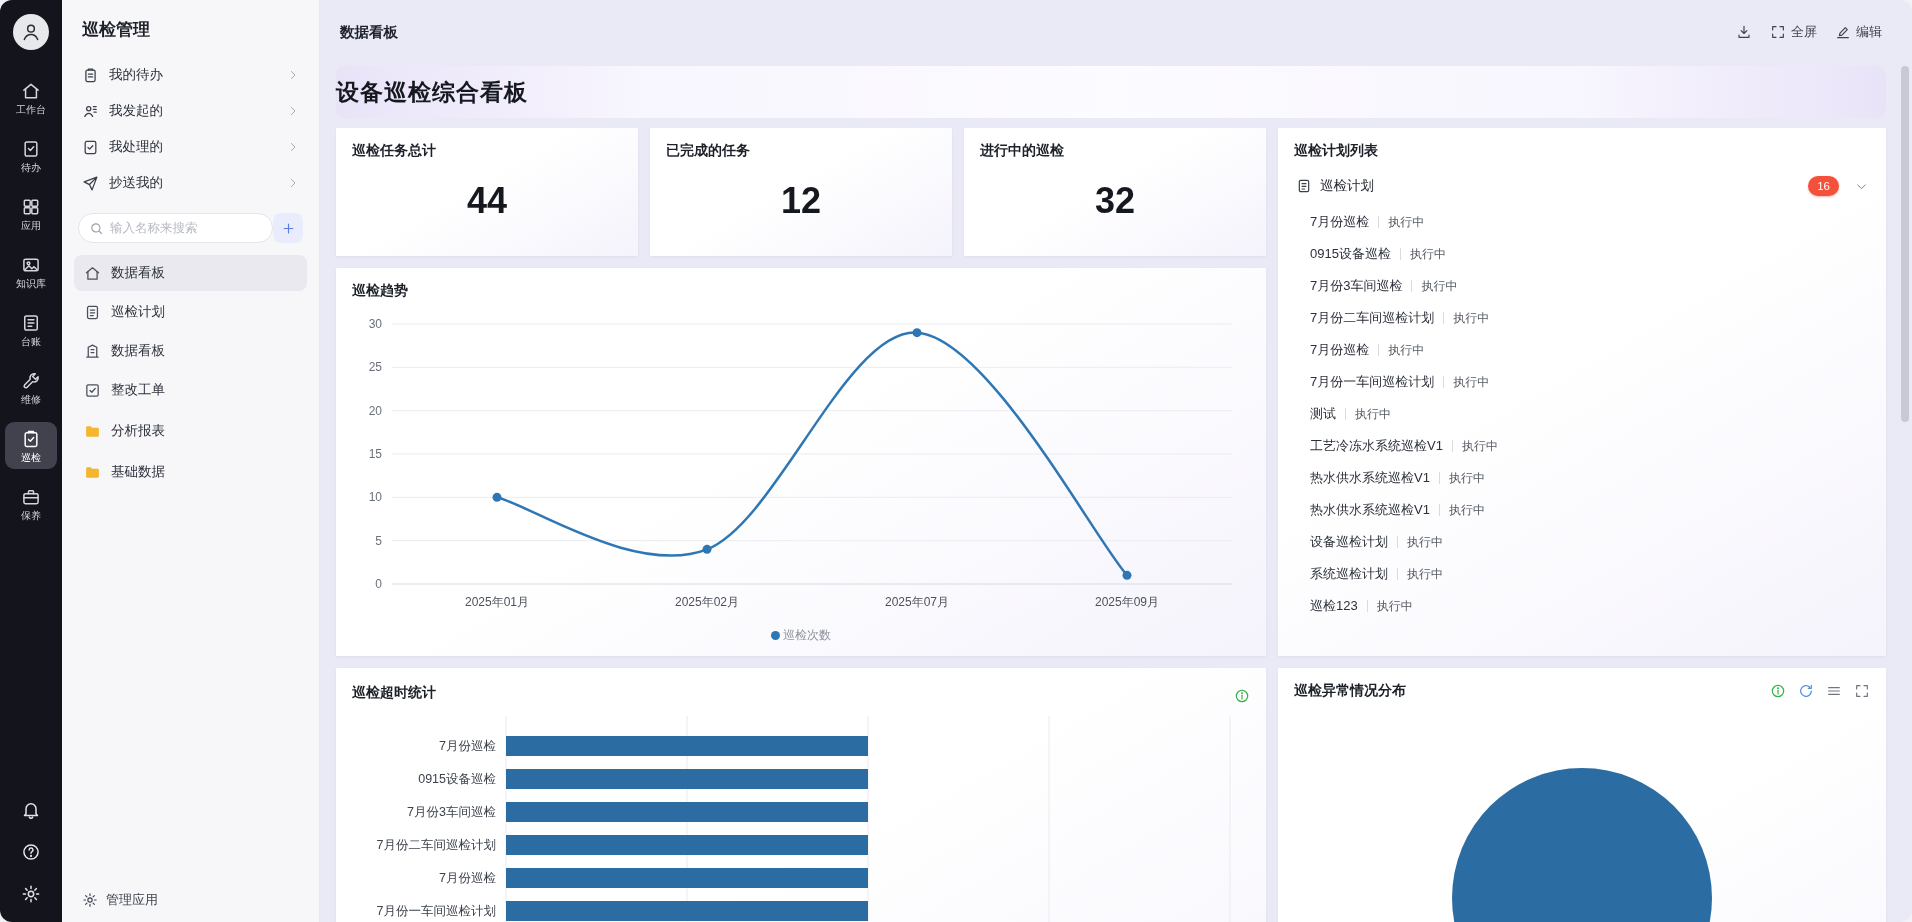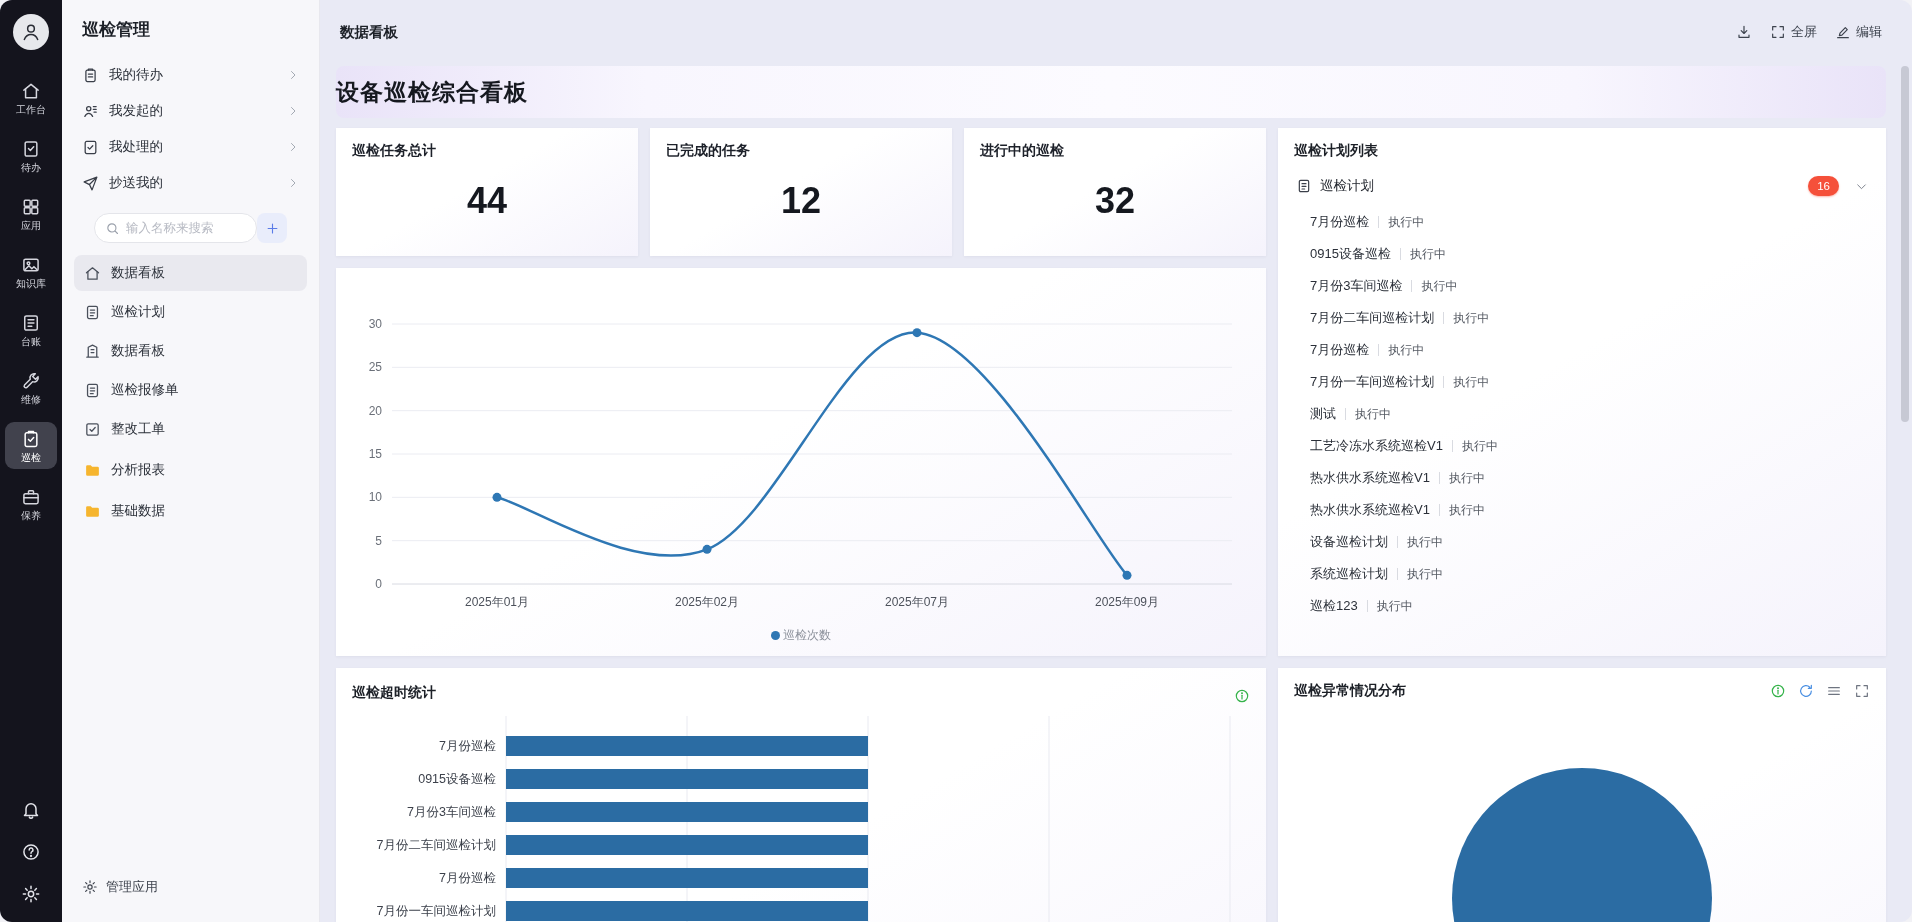--- a/index.html
+++ b/index.html
@@ -16,27 +16,27 @@
   .rail-items{display:flex;flex-direction:column;align-items:center}
   .rail-item{width:52px;padding:7px 0 6px;border-radius:9px;display:flex;flex-direction:column;
     align-items:center;gap:4px;margin-bottom:11px;cursor:pointer;color:#d5d6de}
   .rail-item.active{background:#41424d;color:#fff}
   .rail-label{font-size:10px;line-height:1}
   .rail-bottom{margin-top:auto;display:flex;flex-direction:column;gap:22px;align-items:center}
   .rail-bicon{cursor:pointer;color:#e3e4ea;line-height:0}
 
   
   .sidebar{width:258px;background:#f7f7fa;border-right:1px solid #e8e8ee;display:flex;
-    flex-direction:column;padding:18px 12px 18px;flex-shrink:0}
+    flex-direction:column;padding:18px 12px 5px;flex-shrink:0}
   .sb-title{font-size:17px;font-weight:bold;color:#1c2027;padding:0 8px 16px}
   .sb-group{display:flex;align-items:center;gap:10px;padding:9px 8px;border-radius:8px;
     color:#2b3039;font-size:13.5px;cursor:pointer}
   .sb-group .gi{color:#3a3f49}
   .sb-group .chev{margin-left:auto;color:#9aa0aa}
-  .sb-search-row{display:flex;margin:12px 20px 12px}
+  .sb-search-row{display:flex;margin:12px 4px 12px}
   .sb-search{flex:1;display:flex;align-items:center;gap:6px;background:#fff;
     border:1px solid #e4e5ea;border-radius:16px;padding:0 10px;height:30px;color:#9aa0ab}
   .sb-search input{border:0;outline:0;background:transparent;font-size:12.5px;color:#333;width:100%;
     font-family:inherit}
   .sb-search input::placeholder{color:#b7bac3}
   .sb-add{width:30px;height:30px;border:0;border-radius:8px;background:#e9edfb;color:#5b7ce8;
     display:flex;align-items:center;justify-content:center;cursor:pointer;flex-shrink:0}
   .sb-item{display:flex;align-items:center;gap:10px;padding:9px 10px;border-radius:8px;
     font-size:13.5px;color:#2b3039;cursor:pointer;margin-bottom:3px}
   .sb-item .mi{color:#4a505b}
@@ -308,29 +308,20 @@
             <svg width="17" height="17" viewBox="0 0 24 24" fill="none" stroke="currentColor" stroke-width="1.8" stroke-linecap="round" stroke-linejoin="round">
               <path d="M4 20h16M6 20V6l6-3 6 3v14"></path>
               <path d="M10 9.5h4M10 13.5h4"></path>
             </svg>
           </span>
     <span>数据看板</span>
   </div>
   <div class="sb-item">
     <span class="icon mi">
             <svg width="17" height="17" viewBox="0 0 24 24" fill="none" stroke="currentColor" stroke-width="1.8" stroke-linecap="round" stroke-linejoin="round">
-              <rect x="5" y="3.5" width="14" height="17" rx="2"></rect>
-              <path d="M9 8.5h6M9 12.5h6M9 16.5h4"></path>
-            </svg>
-          </span>
-    <span>巡检报修单</span>
-  </div>
-  <div class="sb-item">
-    <span class="icon mi">
-            <svg width="17" height="17" viewBox="0 0 24 24" fill="none" stroke="currentColor" stroke-width="1.8" stroke-linecap="round" stroke-linejoin="round">
               <rect x="4" y="4" width="16" height="16" rx="2"></rect>
               <path d="M8.5 12l2.5 2.5 4.8-5.3"></path>
             </svg>
           </span>
     <span>整改工单</span>
   </div>
   <div class="sb-item sb-folder">
     <span class="icon mi">
             <svg width="17" height="17" viewBox="0 0 24 24" fill="none" stroke="currentColor" stroke-width="1.8" stroke-linecap="round" stroke-linejoin="round">
               <path d="M3 6.5A1.8 1.8 0 0 1 4.8 4.7h4.7l2 2.1h7.7A1.8 1.8 0 0 1 21 8.6v9a1.8 1.8 0 0 1-1.8 1.8H4.8A1.8 1.8 0 0 1 3 17.6z" fill="var(--folder-orange,#f6b52e)" stroke="none"></path>
@@ -406,20 +397,23 @@
   <div class="card stat-card">
     <div class="stat-label">已完成的任务</div>
     <div class="stat-value">12</div>
   </div>
   <div class="card stat-card">
     <div class="stat-label">进行中的巡检</div>
     <div class="stat-value">32</div>
   </div>
           </div>
         <section class="card trend-card">
+          <div class="card-head">
+            <div class="card-title">巡检趋势</div>
+          </div>
           <svg id="trend-svg" viewBox="0 0 930 388">
               <line x1="56" x2="896" y1="316" y2="316" stroke="#d8dae2"></line>
               <text x="46" y="320" text-anchor="end" font-size="12" fill="#6b7079">0</text>
               <line x1="56" x2="896" y1="272.6666666666667" y2="272.6666666666667" stroke="#ebecf2"></line>
               <text x="46" y="276.6666666666667" text-anchor="end" font-size="12" fill="#6b7079">5</text>
               <line x1="56" x2="896" y1="229.33333333333334" y2="229.33333333333334" stroke="#ebecf2"></line>
               <text x="46" y="233.33333333333334" text-anchor="end" font-size="12" fill="#6b7079">10</text>
               <line x1="56" x2="896" y1="186" y2="186" stroke="#ebecf2"></line>
               <text x="46" y="190" text-anchor="end" font-size="12" fill="#6b7079">15</text>
               <line x1="56" x2="896" y1="142.66666666666669" y2="142.66666666666669" stroke="#ebecf2"></line>

